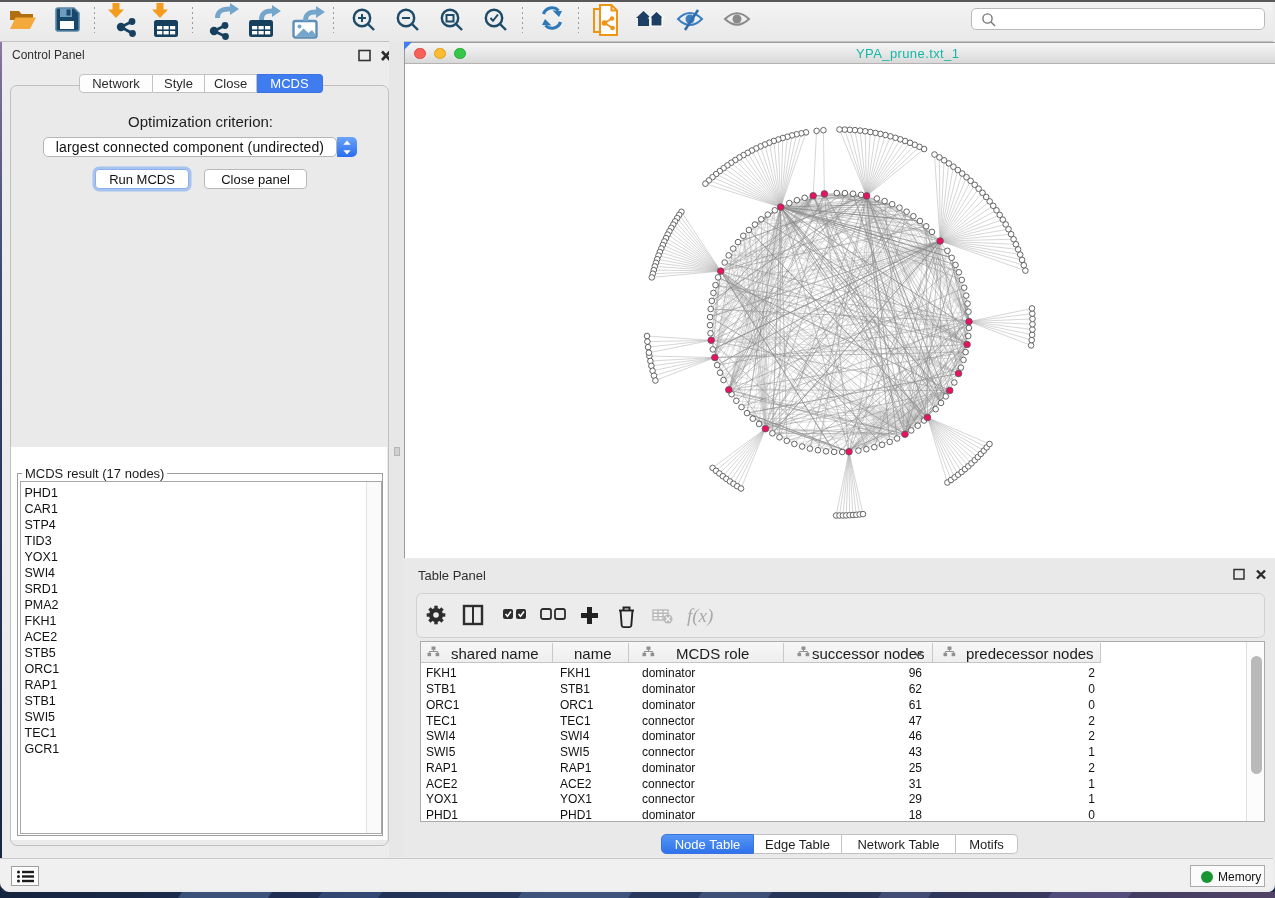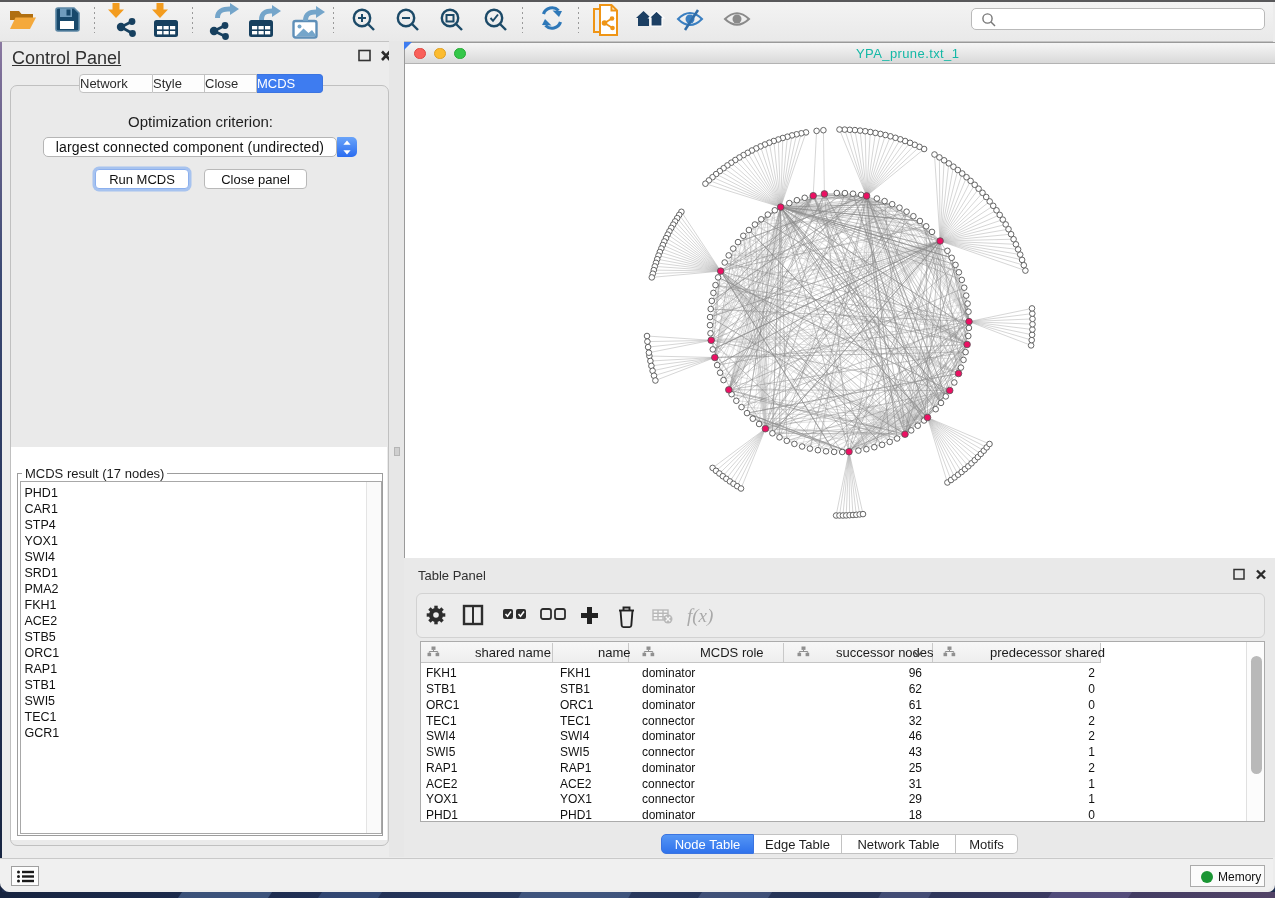--- a/index.html
+++ b/index.html
@@ -12,24 +12,24 @@
   background:linear-gradient(90deg,#16233f,#1d2c50 20%,#2a3a60 45%,#253356 65%,#3d3a62 85%,#514266); }
 #win { left:2px; top:2px; width:1273px; height:890px; background:#ececec;
   border-bottom-left-radius:7px; border-bottom-right-radius:7px; }
 
 #toolbar { left:0; top:2px; width:1273px; height:40px;
   background:linear-gradient(#f3f3f3,#e9e9e9); border-bottom:1px solid #c3c3c3; }
 .tsep { position:absolute; top:7px; width:1px; height:26px;
   background-image:repeating-linear-gradient(#9a9a9a 0 2px, transparent 2px 5px); }
 #search { left:971px; top:8px; width:294px; height:22px; background:#fff;
   border:1px solid #b9b9b9; border-radius:5px; }
-#cp-title { left:12px; top:48px; font-size:18px; color:#303030;text-decoration:underline; }
+#cp-title { left:12px; top:48px; font-size:12px; color:#303030; }
 #cp-inner { left:10px; top:85px; width:379px; height:761px; background:#eaeaea;
   border:1px solid #c0c0c0; border-radius:7px; }
-.tab { position:absolute; top:74px; height:19px; font-size:13px; 
+.tab { position:absolute; top:74px; height:19px; font-size:13px; text-align:center;
   color:#2b2b2b; background:#fdfdfd; border:1px solid #c2c2c2; line-height:18px; }
 #cp-opt { left:0px; top:113px; width:401px; text-align:center; font-size:15px; color:#1e1e1e; }
 #cp-combo { left:43px; top:137px; width:294px; height:20px; background:#fff;
   border:1px solid #b5b5b5; border-radius:5px; font-size:14px; letter-spacing:0.15px; color:#111;
   text-align:center; line-height:19px; }
 #combo-btn { left:337px; top:136.5px; width:20px; height:20.5px; border-radius:1px 5px 5px 1px;
   background:linear-gradient(#6aa4f9,#2a6cf0); }
 .btn { position:absolute; height:20px; background:#fff; border:1px solid #b9b9b9;
   border-radius:4px; font-size:13px; color:#111; text-align:center; line-height:19px; }
 #whitepanel { left:11px; top:447px; width:376px; height:393px; background:#fff; }
@@ -52,21 +52,21 @@
 
 #tpanel { left:404px; top:558px; width:871px; height:299px; background:#e9e9e9; }
 #tp-title { left:418px; top:568px; font-size:13px; color:#303030; }
 #tp-toolbar { left:416px; top:593px; width:849px; height:45px; background:#ececec;
   border:1px solid #d2d2d2; border-radius:6px; }
 #ttable { left:420px; top:641px; width:845px; height:181px; background:#fff;
   border:1px solid #ababab; }
 #thead { left:421px; top:642px; width:680px; height:21px;
   background:linear-gradient(#f7f7f7,#eee); border-bottom:1px solid #c5c5c5; }
 .hsep { position:absolute; top:643px; width:1px; height:19px; background:#c9c9c9; }
-.hlbl { position:absolute; top:645px; font-size:13px; color:#1c1c1c;margin-left:24px; }
+.hlbl { position:absolute; top:645px; font-size:15px; color:#1c1c1c; }
 .hico { position:absolute; top:646px; }
 .trow { position:absolute; left:0; width:1275px; height:15.76px; line-height:15.76px; font-size:12px; color:#111; }
 .trow span { position:absolute; white-space:nowrap; }
 .trow .r { text-align:right; }
 #tscrolltrack { left:1246px; top:642px; width:18px; height:179px; background:#fcfcfc;
   border-left:1px solid #e0e0e0; }
 #tscroll { left:1251px; top:656px; width:11px; height:118px; background:#b9b9b9; border-radius:6px; }
 .btab { position:absolute; top:833.5px; height:20.5px; font-size:13px; text-align:center;
   color:#1e1e1e; background:#ffffff; border:1px solid #c2c2c2; line-height:19px; }
 
@@ -244,20 +244,21 @@
 </svg>
 <div class="btn" style="left:95px;top:169px;width:94px;border-color:#8cb0ee;box-shadow:0 0 0 2.5px rgba(100,155,243,.5)">Run MCDS</div>
 <div class="btn" style="left:204px;top:169px;width:103px">Close panel</div>
 <div class="abs" id="whitepanel"></div>
 <div class="abs" id="groupbox"></div>
 <div class="abs" id="grouplbl">MCDS result (17 nodes)</div>
 <div class="abs" id="mlist">
     <div class="li">PHD1</div>
     <div class="li">CAR1</div>
     <div class="li">STP4</div>
+    <div class="li">TID3</div>
     <div class="li">YOX1</div>
     <div class="li">SWI4</div>
     <div class="li">SRD1</div>
     <div class="li">PMA2</div>
     <div class="li">FKH1</div>
     <div class="li">ACE2</div>
     <div class="li">STB5</div>
     <div class="li">ORC1</div>
     <div class="li">RAP1</div>
     <div class="li">STB1</div>
@@ -1277,21 +1278,21 @@
     <rect x="8.6" y="6.8" width="3.6" height="3.4" fill="#909090"></rect>
     <path d="M6.5 4 v1.5 M2.3 6.8 V5.5 h8.4 v1.3" stroke="#909090" fill="none" stroke-width="1"></path>
   </svg>
 <div class="hlbl" style="left:451px">shared name</div>
 <div class="hlbl" style="left:574px">name</div>
 <div class="hlbl" style="left:676px">MCDS role</div>
 <div class="hlbl" style="left:812px">successor nodes</div>
 <svg class="hico" style="left:912px;top:650px" width="12" height="8" viewBox="0 0 12 8">
     <path d="M2 1.5 L6 6 L10 1.5" fill="none" stroke="#555" stroke-width="1.6"></path>
   </svg>
-<div class="hlbl" style="left:966px">predecessor shared</div>
+<div class="hlbl" style="left:966px">predecessor nodes</div>
 <div class="trow" style="top:666.2px">
     <span style="left:426px">FKH1</span>
     <span style="left:560px">FKH1</span>
     <span style="left:642px">dominator</span>
     <span class="r" style="right:353px">96</span>
     <span class="r" style="right:180px">2</span>
   </div>
 <div class="trow" style="top:682.0px">
     <span style="left:426px">STB1</span>
     <span style="left:560px">STB1</span>
@@ -1303,21 +1304,21 @@
     <span style="left:426px">ORC1</span>
     <span style="left:560px">ORC1</span>
     <span style="left:642px">dominator</span>
     <span class="r" style="right:353px">61</span>
     <span class="r" style="right:180px">0</span>
   </div>
 <div class="trow" style="top:713.5px">
     <span style="left:426px">TEC1</span>
     <span style="left:560px">TEC1</span>
     <span style="left:642px">connector</span>
-    <span class="r" style="right:353px">32</span>
+    <span class="r" style="right:353px">47</span>
     <span class="r" style="right:180px">2</span>
   </div>
 <div class="trow" style="top:729.2px">
     <span style="left:426px">SWI4</span>
     <span style="left:560px">SWI4</span>
     <span style="left:642px">dominator</span>
     <span class="r" style="right:353px">46</span>
     <span class="r" style="right:180px">2</span>
   </div>
 <div class="trow" style="top:745.0px">

